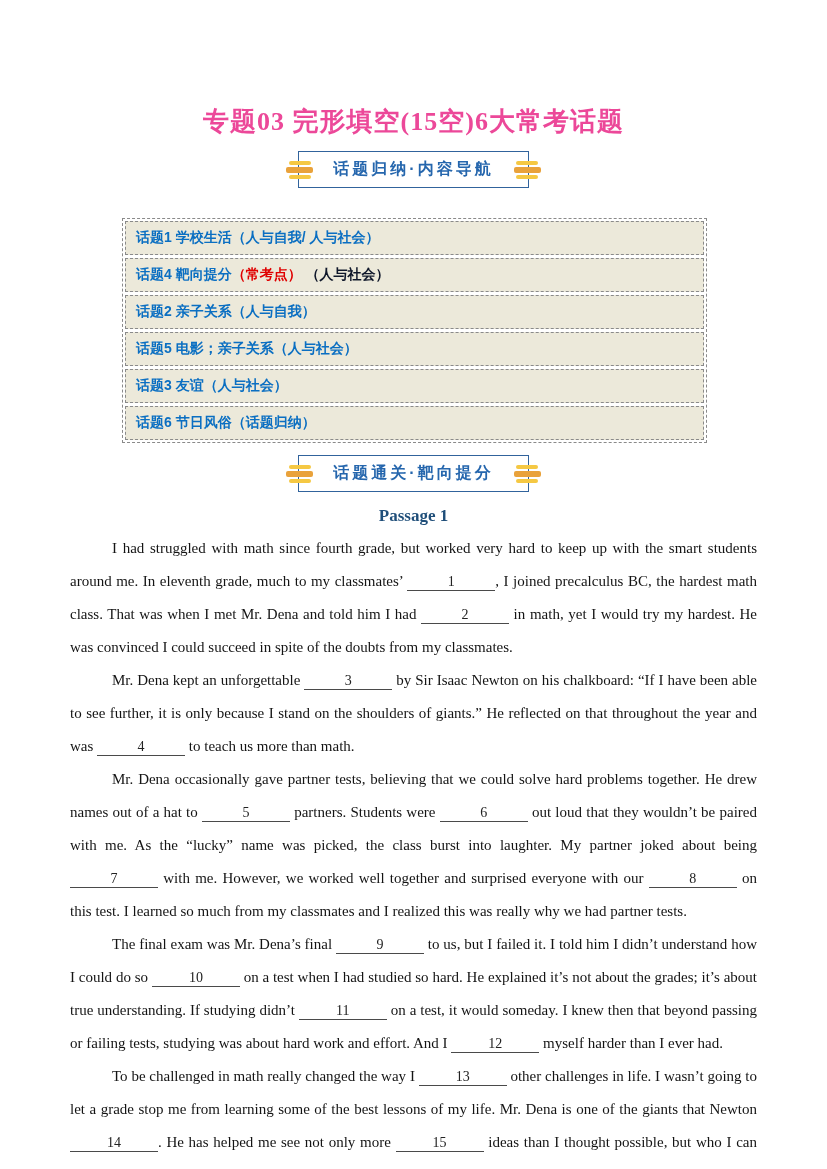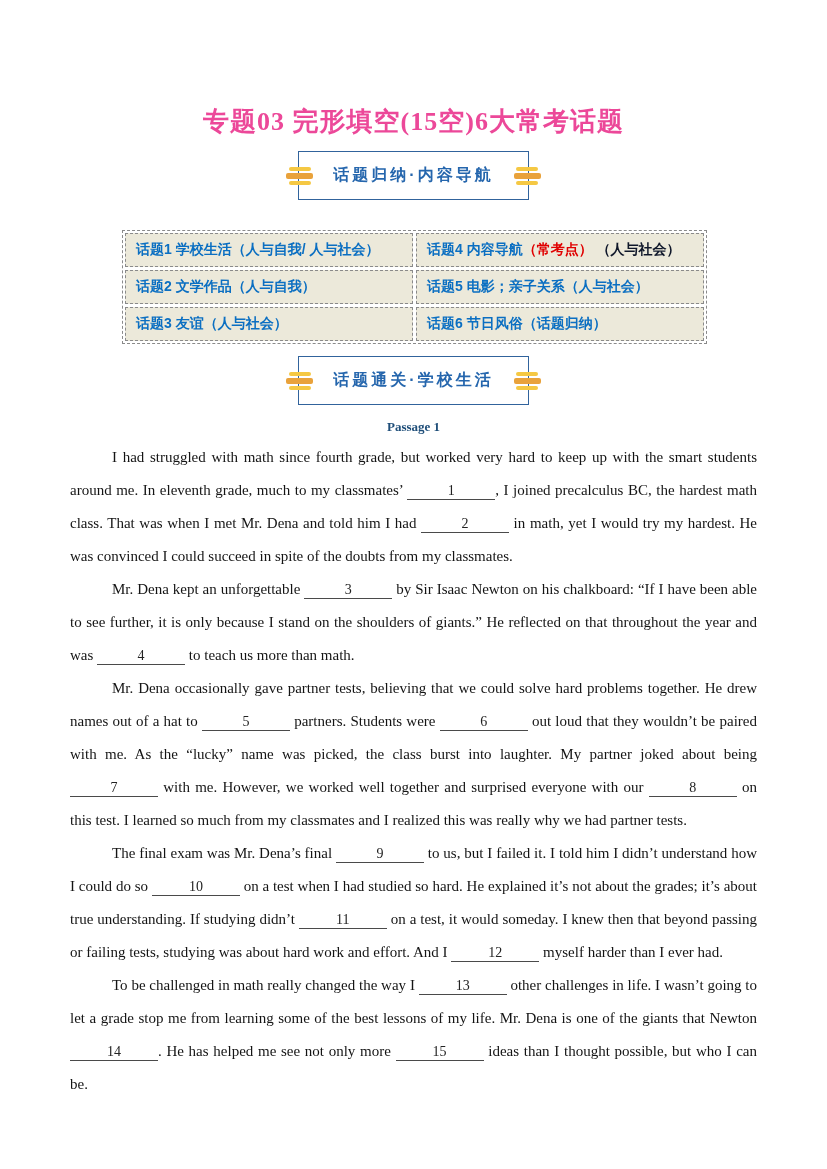--- a/index.html
+++ b/index.html
@@ -15,41 +15,41 @@
     font-size:26px;font-weight:bold;color:#ec4899;
     font-family:"Liberation Serif","DejaVu Serif",serif;
     letter-spacing:1px;
   }
 
   
   .banner-row{display:flex;justify-content:center;}
   .banner-box{
     position:relative;margin-top:12px;
     border:1px solid #31639c;background:#fff;
-    padding:13px 34px;
+    padding:7px 34px;
   }
   .banner-label{
     font-family:"Liberation Sans","DejaVu Sans",sans-serif;
     font-weight:bold;font-size:16px;color:#2566ad;letter-spacing:3px;
     white-space:nowrap;
   }
   .stripes{
     position:absolute;top:50%;transform:translateY(-50%);
     display:flex;flex-direction:column;align-items:center;
   }
   .stripes.left{left:-13px;}
   .stripes.right{right:-13px;}
   .stripes .s1,.stripes .s3{width:22px;height:4px;background:#f5c843;border-radius:2px;margin:1px 0;}
   .stripes .s2{width:27px;height:6px;background:#e9a23b;border-radius:2px;margin:1px 0;}
 
   
   .topics-table{
     margin:30px 0 0 52px;width:585px;box-sizing:border-box;
     border:1px dashed #8a8a8a;padding:2px;background:#fff;
-    display:grid;grid-template-columns:1fr 1fr;gap:3px;
+    display:grid;grid-template-columns:1fr;gap:3px;
   }
   .topic-cell{
     background:#ece9da;border:1px dashed #8a8a8a;
     padding:7px 8px 7px 10px;box-sizing:border-box;
     font-family:"Liberation Sans","DejaVu Sans",sans-serif;
     font-size:14px;font-weight:bold;white-space:nowrap;overflow:hidden;
   }
   .seg-blue{color:#0b6fc2;}
   .seg-red{color:#e00000;}
   .seg-navy{color:#0f172a;}
@@ -60,21 +60,21 @@
     display:inline-block;
     font-family:"Liberation Sans","DejaVu Sans",sans-serif;
     font-size:17px;font-weight:bold;color:#1e6cb0;
     border-bottom:3px solid #5d87b0;
     padding:0 10px 3px 0;
   }
 
   
   .passage-title{
     margin:14px 0 6px 0;text-align:center;
-    font-size:13px;font-weight:bold;color:#1f4e79;
+    font-size:17px;font-weight:bold;color:#1f4e79;
     font-family:"Liberation Serif","DejaVu Serif",serif;
   }
   .passage-body p.para{
     margin:0;font-size:15px;line-height:33px;
     text-align:justify;text-indent:42px;color:#141414;
   }
   .blank{
     display:inline-block;min-width:88px;text-indent:0;
     border-bottom:1px solid #4a4a4a;
     text-align:center;font-size:14px;color:#222;
@@ -99,35 +99,35 @@
       <span class="stripes right">
           <span class="s1"></span>
           <span class="s2"></span>
           <span class="s3"></span>
         </span>
     </div>
   </div>
 
   <div class="topics-table">
       <div class="topic-cell"><span class="seg-blue">话题1 学校生活（人与自我/ 人与社会）</span></div>
-      <div class="topic-cell"><span class="seg-blue">话题4 内容导航</span><span class="seg-red">（常考点）</span><span class="seg-navy"> （人与社会）</span></div>
-      <div class="topic-cell"><span class="seg-blue">话题2 文学作品（人与自我）</span></div>
+      <div class="topic-cell"><span class="seg-blue">话题4 靶向提分</span><span class="seg-red">（常考点）</span><span class="seg-navy"> （人与社会）</span></div>
+      <div class="topic-cell"><span class="seg-blue">话题2 亲子关系（人与自我）</span></div>
       <div class="topic-cell"><span class="seg-blue">话题5 电影；亲子关系（人与社会）</span></div>
       <div class="topic-cell"><span class="seg-blue">话题3 友谊（人与社会）</span></div>
       <div class="topic-cell"><span class="seg-blue">话题6 节日风俗（话题归纳）</span></div>
     </div>
 
   <div class="banner-row">
     <div class="banner-box">
       <span class="stripes left">
           <span class="s1"></span>
           <span class="s2"></span>
           <span class="s3"></span>
         </span>
-      <span class="banner-label">话题通关·学校生活</span>
+      <span class="banner-label">话题通关·靶向提分</span>
       <span class="stripes right">
           <span class="s1"></span>
           <span class="s2"></span>
           <span class="s3"></span>
         </span>
     </div>
   </div>
 
 
   <div class="passage-title">Passage 1</div>

